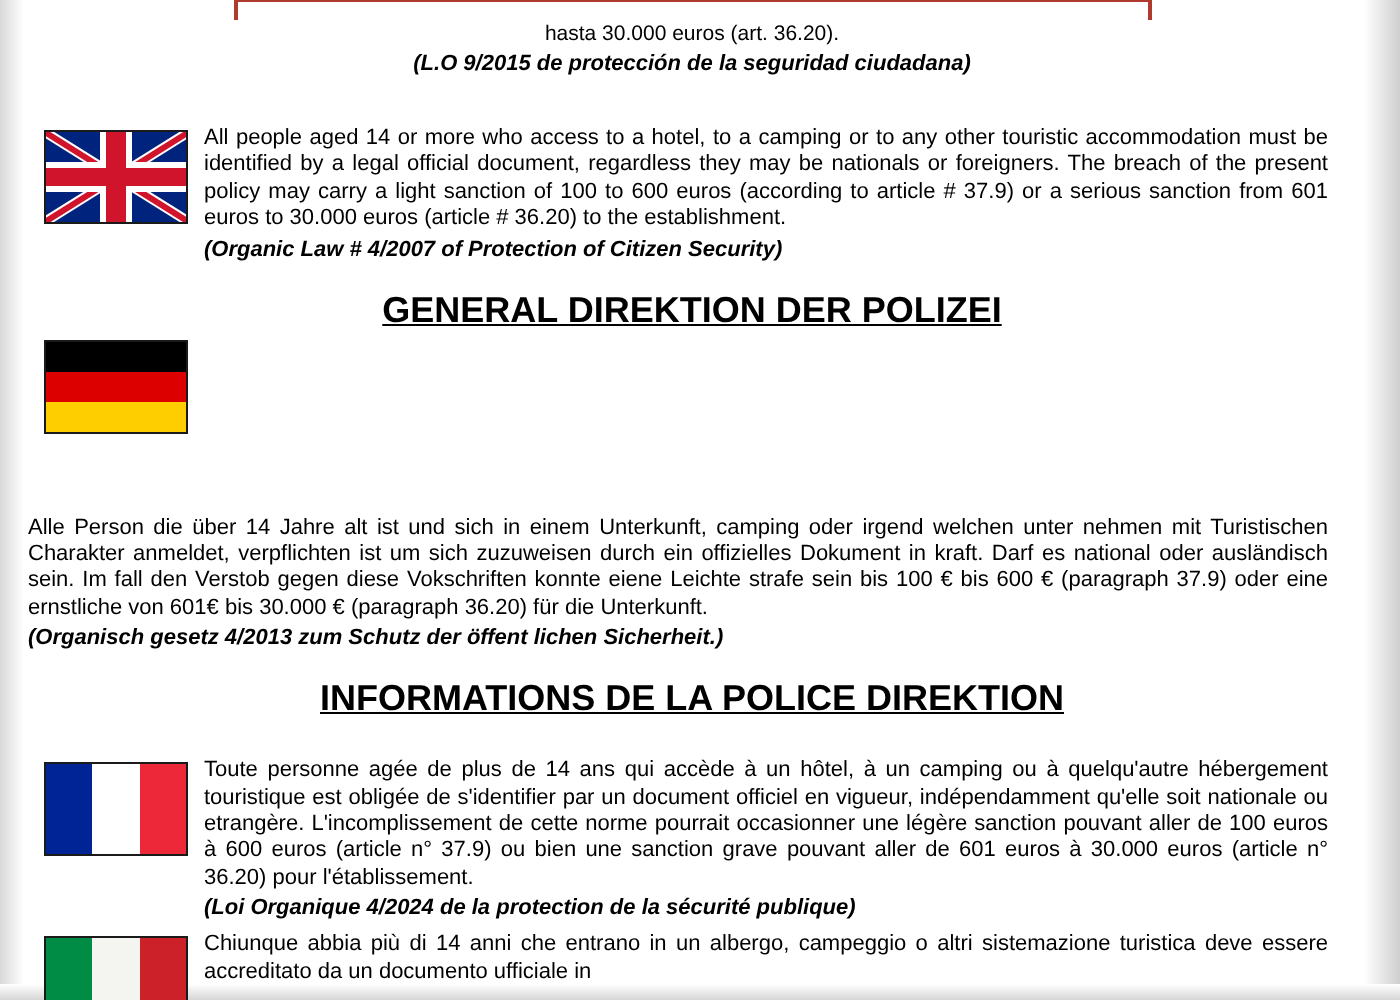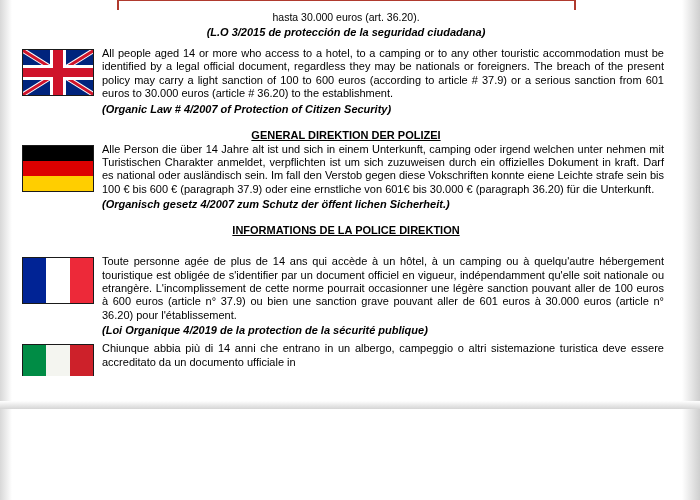--- a/index.html
+++ b/index.html
@@ -15,21 +15,21 @@
     color: #000000;
     position: relative;
   }
 
   
   .page {
     position: absolute;
     left: 0;
     top: 0;
     width: 700px;
-    height: 409px;
+    height: 500px;
     background: #ffffff;
     box-sizing: border-box;
   }
 
   
   .edge-left {
     position: absolute;
     left: 0; top: 0;
     width: 12px; height: 500px;
     background: linear-gradient(to right, #d8d8d8, #ffffff);
@@ -74,21 +74,21 @@
     position: absolute;
     background: #b03a2e;
   }
   .redline.v-left  { left: 103px; top: 0;  width: 2px; height: 10px; }
   .redline.v-right { left: 560px; top: 0;  width: 2px; height: 10px; }
   .redline.h-top   { left: 103px; top: -1px; width: 459px; height: 2px; }
 
   .section {
     display: flex;
     align-items: flex-start;
-    margin-top: 8px;
+    margin-top: 24px;
   }
   .flagcell {
     width: 88px;
     flex: 0 0 88px;
     display: flex;
     justify-content: center;
     padding-top: 2px;
   }
   .textcell {
     flex: 1 1 auto;
@@ -103,21 +103,21 @@
   .legalref {
     font-size: 11px;
     font-style: italic;
     font-weight: bold;
     margin-top: 2px;
     text-align: left;
   }
 
   .heading {
     text-align: center;
-    font-size: 11px;
+    font-size: 18px;
     font-weight: bold;
     text-decoration: underline;
     margin-top: 14px;
     margin-bottom: 2px;
   }
 
   
   .flag {
     width: 70px;
     height: 45px;
@@ -201,21 +201,21 @@
 
   <div class="content">
 
     <div class="top-fragment">
       <div style="position:relative;height:10px;">
         <div class="redline h-top"></div>
         <div class="redline v-left"></div>
         <div class="redline v-right"></div>
       </div>
       <div class="line2">hasta 30.000 euros (art. 36.20).</div>
-      <div class="line3">(L.O 3/2015 de protección de la seguridad ciudadana)</div>
+      <div class="line3">(L.O 9/2015 de protección de la seguridad ciudadana)</div>
     </div>
 
     <div class="section">
       <div class="flagcell">
         <div class="flag flag-uk">
           <div class="d1"></div>
             <div class="d2"></div>
           <div class="d3"></div>
             <div class="d4"></div>
           <div class="cw-h"></div>
@@ -224,46 +224,46 @@
             <div class="cr-v"></div>
         </div>
       </div>
       <div class="textcell">
         <div class="para">All people aged 14 or more who access to a hotel, to a camping or to any other touristic accommodation must be identified by a legal official document, regardless they may be nationals or foreigners. The breach of the present policy may carry a light sanction of 100 to 600 euros (according to article # 37.9) or a serious sanction from 601 euros to 30.000 euros (article # 36.20) to the establishment.</div>
         <div class="legalref">(Organic Law # 4/2007 of Protection of Citizen Security)</div>
       </div>
     </div>
 
     <div class="heading">GENERAL DIREKTION DER POLIZEI</div>
-    <div class="section" style="margin-top:0;">
+    <div class="section" style="margin-top:0;flex-direction:column;">
       <div class="flagcell">
         <div class="flag flag-de">
           <div class="band b1"></div>
           <div class="band b2"></div>
           <div class="band b3"></div>
         </div>
       </div>
       <div class="textcell">
         <div class="para">Alle Person die über 14 Jahre alt ist und sich in einem Unterkunft, camping oder irgend welchen unter nehmen mit Turistischen Charakter anmeldet, verpflichten ist um sich zuzuweisen durch ein offizielles Dokument in kraft. Darf es national oder ausländisch sein. Im fall den Verstob gegen diese Vokschriften konnte eiene Leichte strafe sein bis 100 € bis 600 € (paragraph 37.9) oder eine ernstliche von 601€ bis 30.000 € (paragraph 36.20) für die Unterkunft.</div>
-        <div class="legalref">(Organisch  gesetz 4/2007 zum Schutz der öffent lichen Sicherheit.)</div>
+        <div class="legalref">(Organisch  gesetz 4/2013 zum Schutz der öffent lichen Sicherheit.)</div>
       </div>
     </div>
 
     <div class="heading">INFORMATIONS DE LA POLICE DIREKTION</div>
     <div class="section" style="margin-top:19px;">
       <div class="flagcell">
         <div class="flag flag-fr">
           <div class="band b1"></div>
           <div class="band b2"></div>
           <div class="band b3"></div>
         </div>
       </div>
       <div class="textcell">
         <div class="para">Toute personne agée de plus de 14 ans qui accède à un hôtel, à un camping ou à quelqu'autre hébergement touristique est obligée de s'identifier par un document officiel en vigueur, indépendamment qu'elle soit nationale ou etrangère. L'incomplissement de cette norme pourrait occasionner une légère sanction pouvant aller de 100 euros à 600 euros (article n° 37.9) ou bien une sanction grave pouvant aller de 601 euros à 30.000 euros (article n° 36.20) pour l'établissement.</div>
-        <div class="legalref">(Loi Organique 4/2019 de la protection de la sécurité publique)</div>
+        <div class="legalref">(Loi Organique 4/2024 de la protection de la sécurité publique)</div>
       </div>
     </div>
 
     <div class="section clipped" style="margin-top:6px; max-height:34px;justify-content:flex-end;">
       <div class="flagcell">
         <div class="flag flag-it">
           <div class="band b1"></div>
           <div class="band b2"></div>
           <div class="band b3"></div>
         </div>

